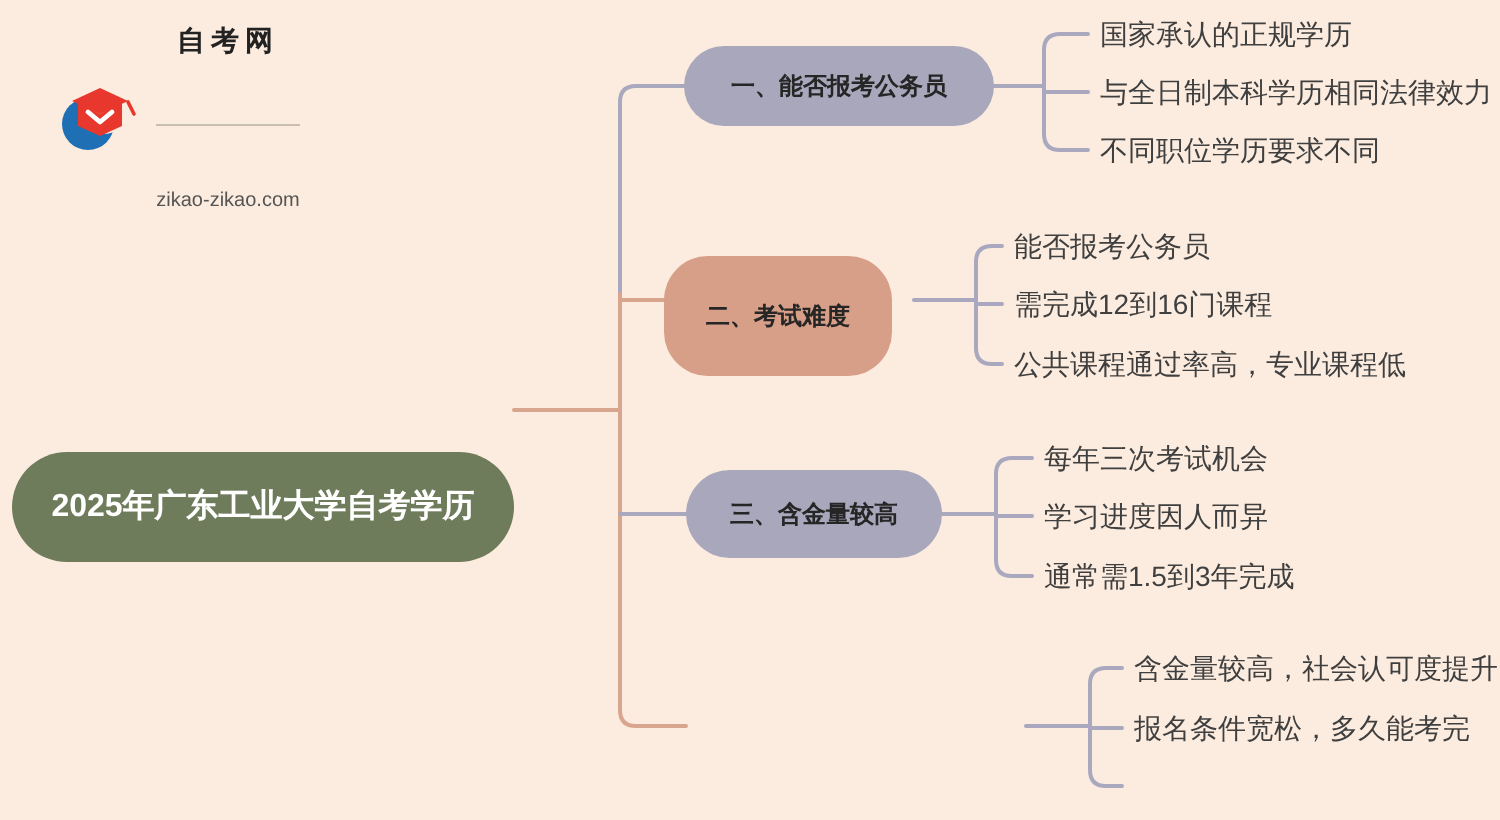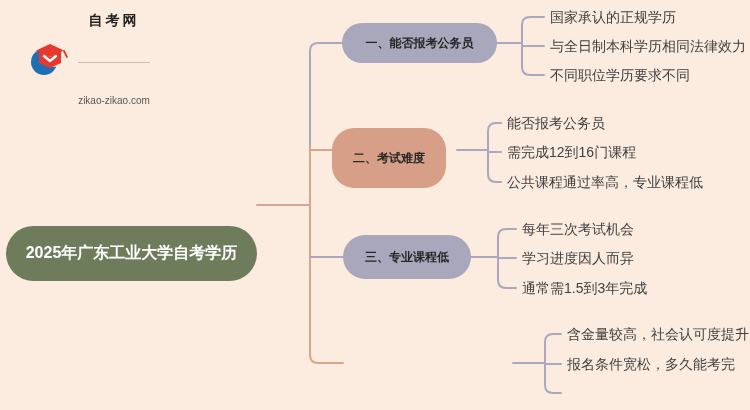--- a/index.html
+++ b/index.html
@@ -96,21 +96,21 @@
       <span class="logo-title">自考网</span>
       <span class="logo-rule"></span>
       <span class="logo-sub">zikao-zikao.com</span>
     </div>
   </div>
 
   <div class="center-node">2025年广东工业大学自考学历</div>
 
   <div class="pill lav b1">一、能否报考公务员</div>
   <div class="pill sal b2">二、考试难度</div>
-  <div class="pill lav b3">三、专业课程低</div>
+  <div class="pill lav b3">三、含金量较高</div>
 
   <div class="leaf" style="left:550px; top:17px">国家承认的正规学历</div>
   <div class="leaf" style="left:550px; top:46px">与全日制本科学历相同法律效力</div>
   <div class="leaf" style="left:550px; top:75px">不同职位学历要求不同</div>
 
   <div class="leaf" style="left:507px; top:123px">能否报考公务员</div>
   <div class="leaf" style="left:507px; top:152px">需完成12到16门课程</div>
   <div class="leaf" style="left:522px; top:229px">每年三次考试机会</div>
 
   <div class="leaf" style="left:507px; top:182px">公共课程通过率高，专业课程低</div>

